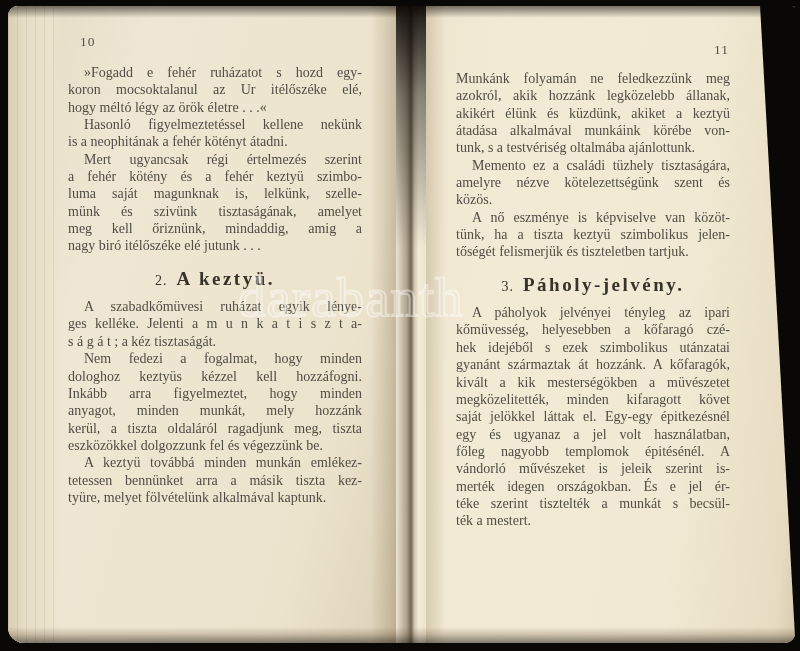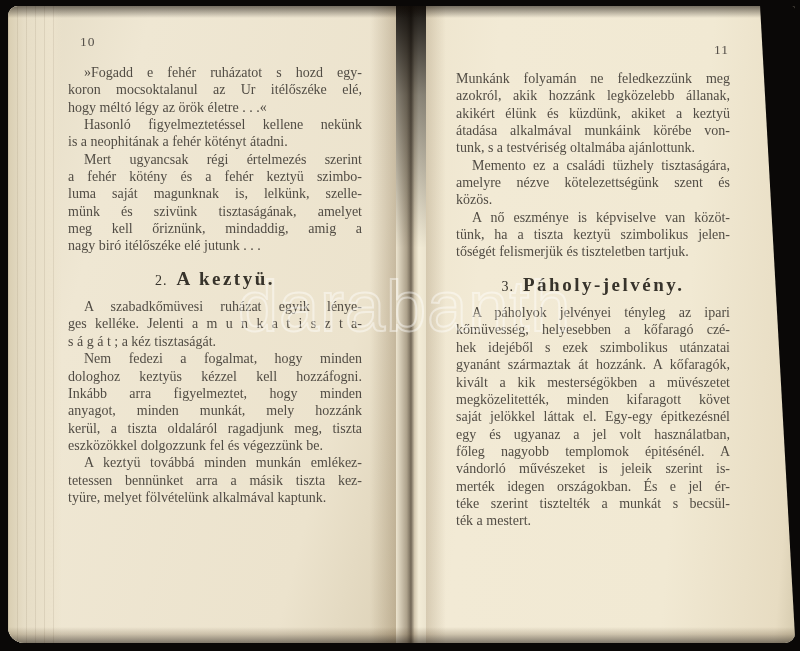--- a/index.html
+++ b/index.html
@@ -51,22 +51,22 @@
   .para{margin:0;}
   .line{text-align:justify;text-align-last:justify;white-space:normal;}
   .line.last{text-align-last:left;}
   .line.first{padding-left:16px;}
   .heading{text-align:center;margin:15px 0 9px;color:#37332b;}
   .hnum{font-size:14px;margin-right:9px;letter-spacing:1px;}
   .htitle{font-size:19px;font-weight:bold;letter-spacing:2.5px;}
 
   
   .watermark{position:absolute;left:238px;top:270px;z-index:6;
-    font-family:Liberation Sans, sans-serif;
-    font-size:72px;font-weight:400;letter-spacing:1px;line-height:1;
+    font-family:Liberation Serif, serif;
+    font-size:55px;font-weight:400;letter-spacing:1px;line-height:1;
     color:transparent;-webkit-text-stroke:2px rgba(255,255,255,.85);
     opacity:.5;pointer-events:none;}
 </style>
 </head>
 <body>
 
 <div class="photo">
   <div class="book">
 
     <div class="page left">

